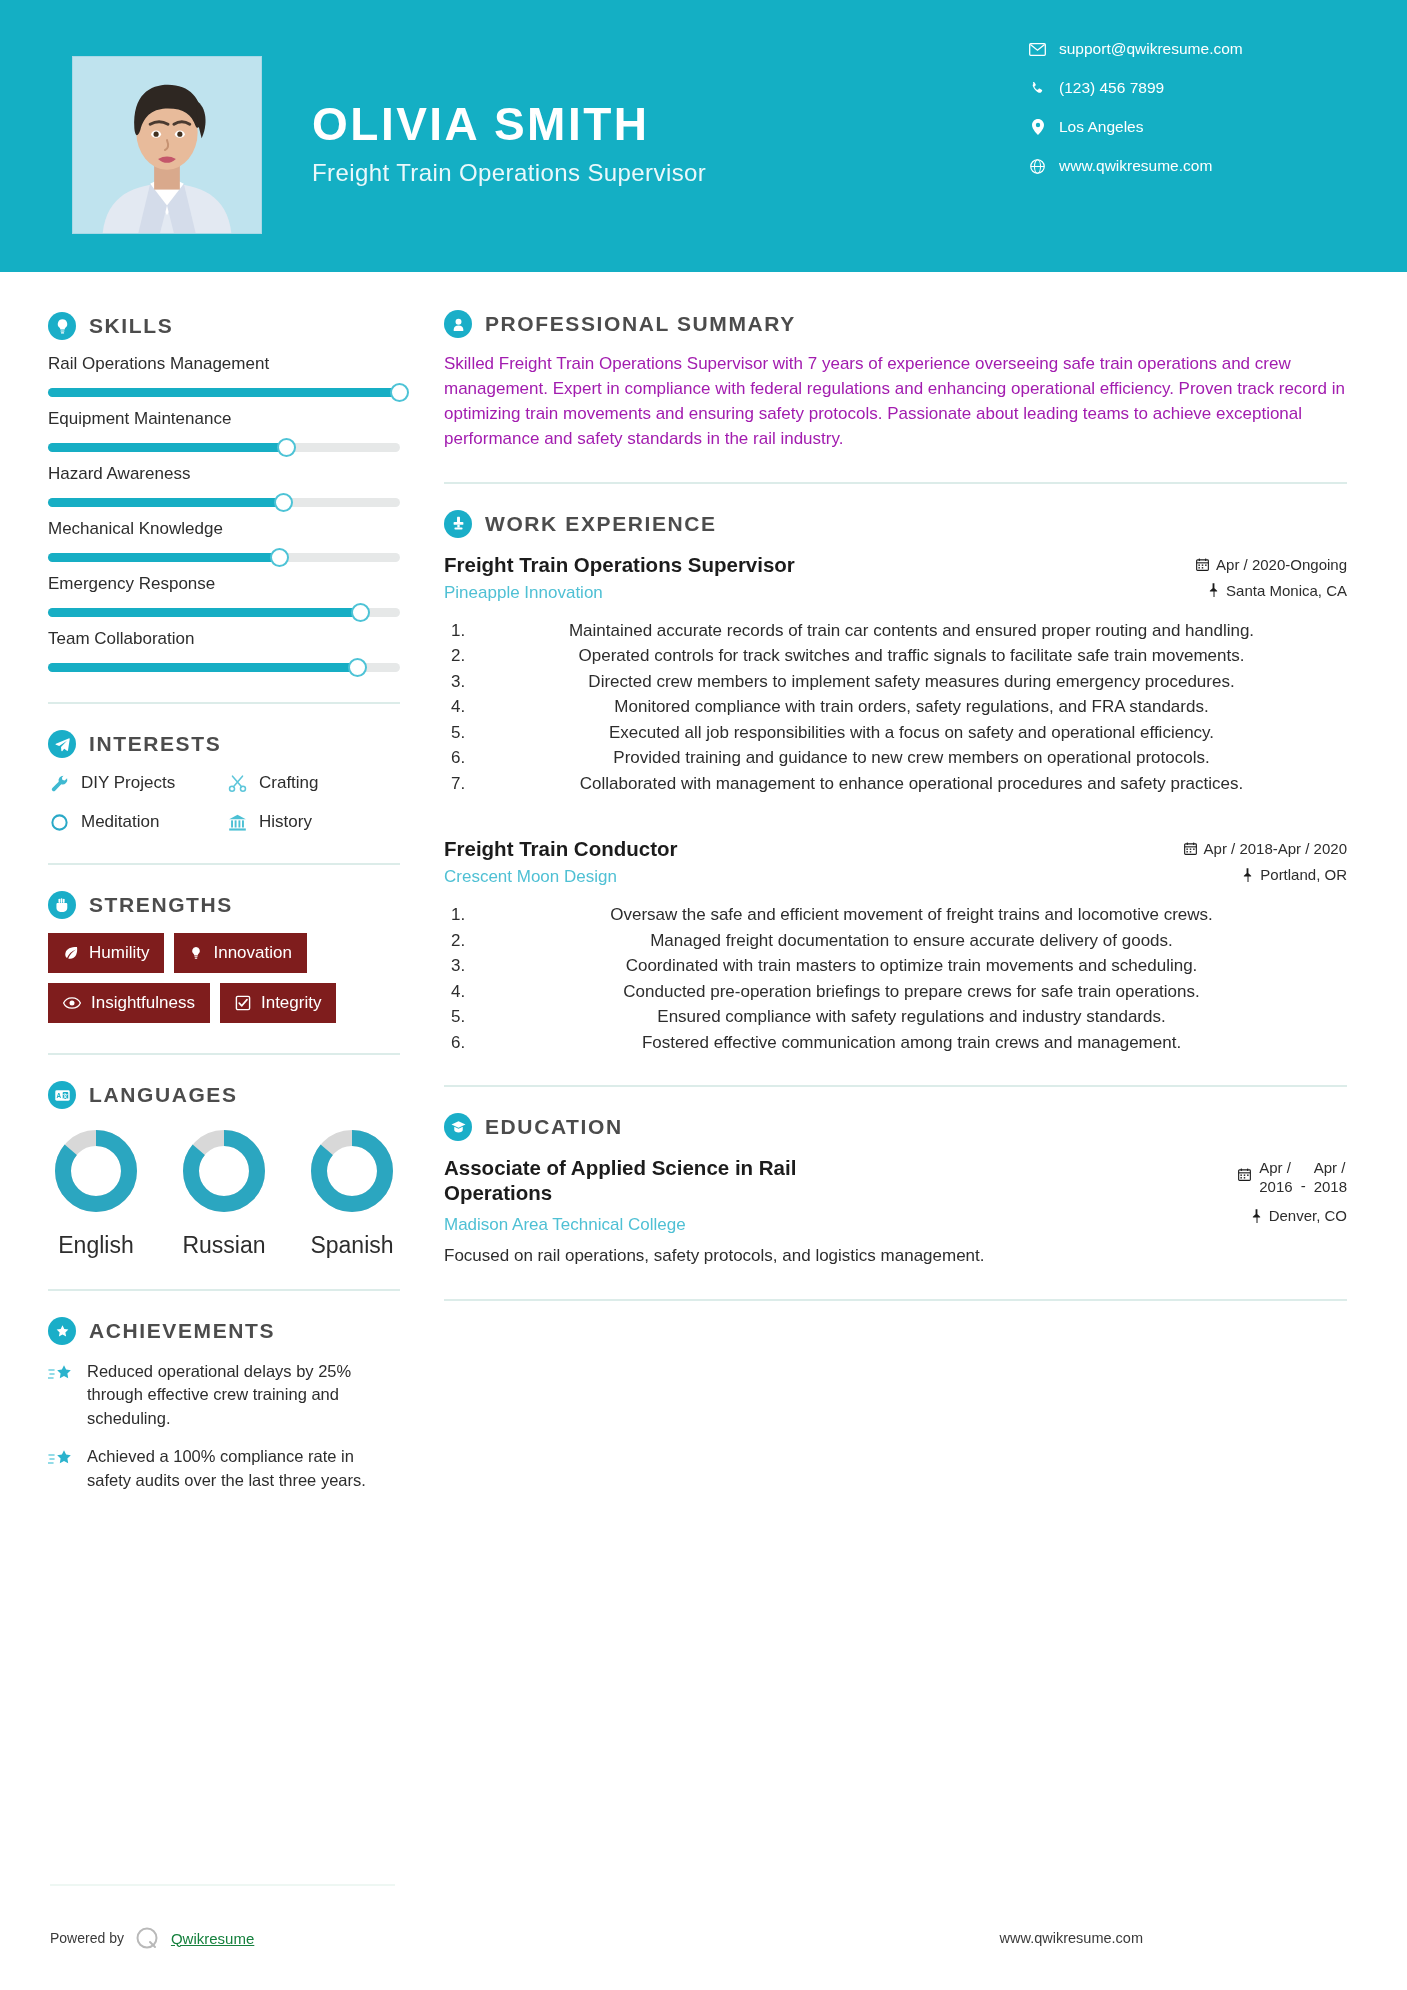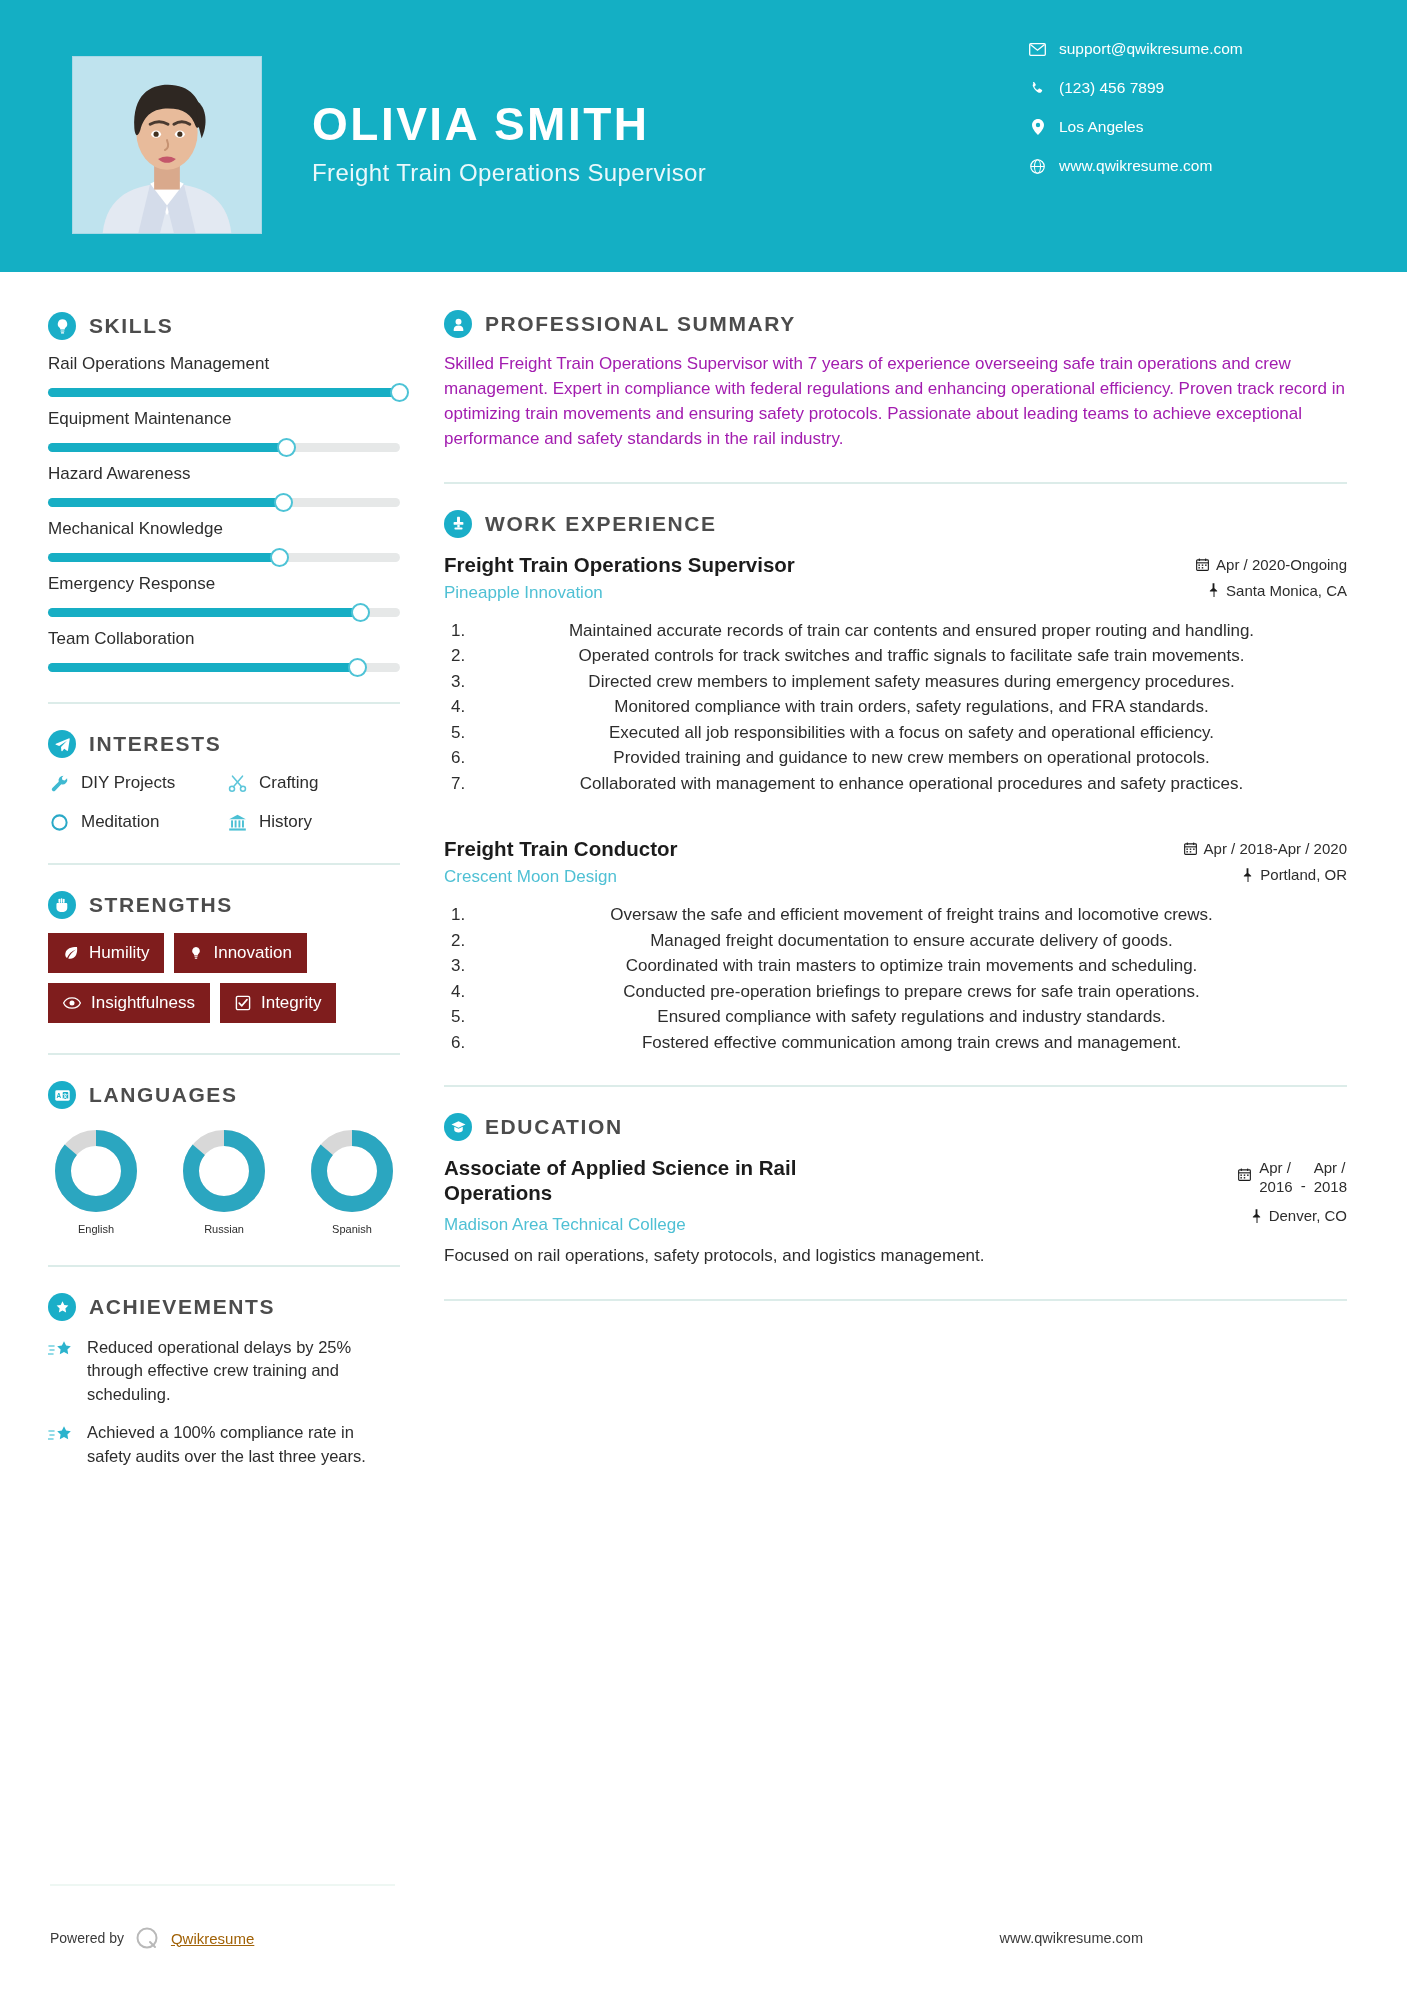--- a/index.html
+++ b/index.html
@@ -87,21 +87,21 @@
   .strength {
     background:#7f1d1d; color:#ffffff; font-size:17px;
     padding:10px 15px; display:flex; align-items:center; gap:10px;
     white-space:nowrap;
   }
   .strength .si { display:flex; align-items:center; }
 
   
   .lang-grid { display:flex; gap:32px; margin-top:18px; justify-content:flex-start; }
   .lang { width:100px; text-align:center; }
-  .lang-label { margin-top:4px; font-size:11px; color:#2d2d2d; }
+  .lang-label { margin-top:13px; font-size:23px; color:#2d2d2d; }
 
   
   .ach { display:flex; gap:13px; margin-top:15px; }
   .ach .ai { flex:0 0 26px; padding-top:3px; }
   .ach-text { font-size:16.5px; color:#2d2d2d; line-height:1.42; }
 
   
   .summary { font-size:17px; color:#a21caf; line-height:1.47; margin-top:2px; }
   .r-divider { height:2px; background:#dcece9; margin:30px 0 26px 0; }
 
@@ -131,21 +131,21 @@
   .edu-date-stack { display:flex; flex-direction:column; line-height:1.25; }
 
   
   .footer {
     position:absolute; left:0; bottom:0; width:1203px; height:104px;
     display:flex; align-items:center; justify-content:space-between;
     padding:0 60px 0 50px;
   }
   .powered { display:flex; align-items:center; gap:10px; font-size:14px; color:#3a3a3a; }
   .q-logo { width:27px; height:27px; display:flex; align-items:center; justify-content:center; }
-  .brand { font-size:15px; color:#a16207; text-decoration:underline; }
+  .brand { font-size:15px; color:#15803d; text-decoration:underline; }
   .site { font-size:14.5px; color:#3a3a3a; }
   .foot-line { position:absolute; left:50px; bottom:104px; width:345px; height:2px; background:#eef7f3; }
 </style>
 </head>
 <body>
 
 <div class="page">
 
   <div class="header">
 

